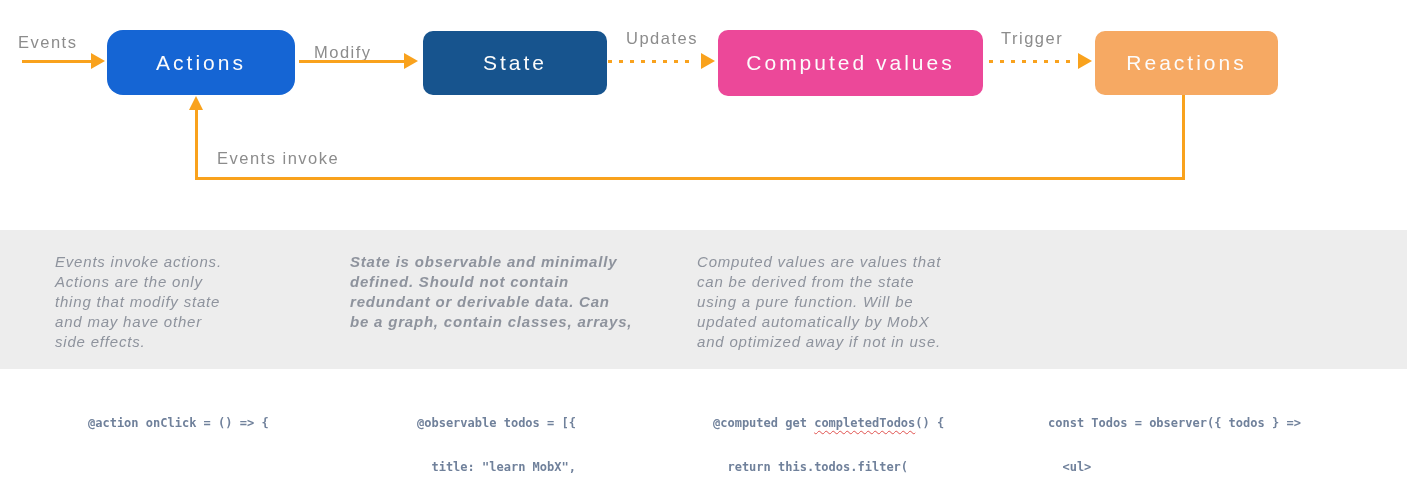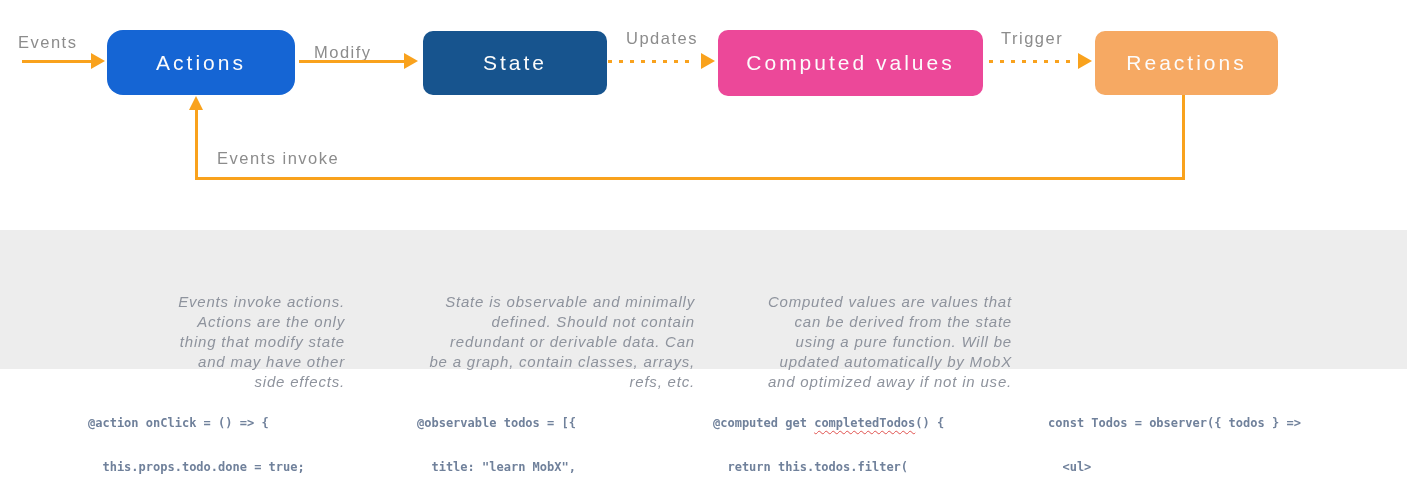--- a/index.html
+++ b/index.html
@@ -34,23 +34,23 @@
   .line-mod{left:299px;top:60px;width:106px;} .head-mod{left:404px;top:53px;}
   .line-upd{left:608px;top:60px;width:88px;}  .head-upd{left:701px;top:53px;}
   .line-trg{left:989px;top:60px;width:88px;}  .head-trg{left:1078px;top:53px;}
   .fb-right{left:1182px;top:95px;width:3px;height:85px;background:var(--arrow);position:absolute;}
   .fb-horiz{left:195px;top:177px;width:990px;}
   .fb-left{left:195px;top:105px;width:3px;height:75px;background:var(--arrow);position:absolute;}
   .fb-head{left:189px;top:96px;}
 
   
   .band{position:absolute;left:0;top:230px;width:1407px;height:139px;background:var(--band-bg);}
-  .desc{position:absolute;text-align:right;font-style:italic;font-size:15px;letter-spacing:0.8px;color:var(--description-gray);line-height:20px;margin-top:40px;}
+  .desc{position:absolute;text-align:left;font-style:italic;font-size:15px;letter-spacing:0.8px;color:var(--description-gray);line-height:20px;}
   .desc-1{left:55px;top:252px;width:290px;}
-  .desc-2{left:350px;top:252px;width:345px;}
+  .desc-2{left:350px;top:252px;width:345px;font-weight:bold;}
   .desc-3{left:697px;top:252px;width:315px;}
   .desc-4{left:1040px;top:252px;width:330px;}
 
   
   .code{position:absolute;font-family:"DejaVu Sans Mono","Liberation Mono",monospace;font-weight:bold;font-size:12px;line-height:14.5px;color:var(--code-blue-gray);white-space:pre;}
   .code-1{left:88px;top:387px;}
   .code-2{left:417px;top:387px;}
   .code-3{left:713px;top:387px;}
   .code-4{left:1048px;top:387px;}
   .squiggle{text-decoration-line:underline;text-decoration-style:wavy;text-decoration-color:var(--squiggle-red);text-decoration-thickness:1px;text-underline-offset:3px;}
@@ -105,33 +105,31 @@
     <div>Actions are the only</div>
     <div>thing that modify state</div>
     <div>and may have other</div>
     <div>side effects.</div>
   </div>
   <div class="desc desc-2">
     <div>State is observable and minimally</div>
     <div>defined. Should not contain</div>
     <div>redundant or derivable data. Can</div>
     <div>be a graph, contain classes, arrays,</div>
-    <div>refs, etc.</div>
   </div>
   <div class="desc desc-3">
     <div>Computed values are values that</div>
     <div>can be derived from the state</div>
     <div>using a pure function. Will be</div>
     <div>updated automatically by MobX</div>
     <div>and optimized away if not in use.</div>
   </div>
 
   <div class="code code-1">
     <div class="code-line">@action onClick = () =&gt; {</div>
-    <div class="code-line">  this.props.todo.done = true;</div>
     
   </div>
   <div class="code code-2">
     <div class="code-line">@observable todos = [{</div>
     <div class="code-line">  title: "learn MobX",</div>
     
     
   </div>
   <div class="code code-3">
     <div class="code-line"><span>@computed get </span><span class="squiggle">completedTodos</span><span>() {</span></div>

